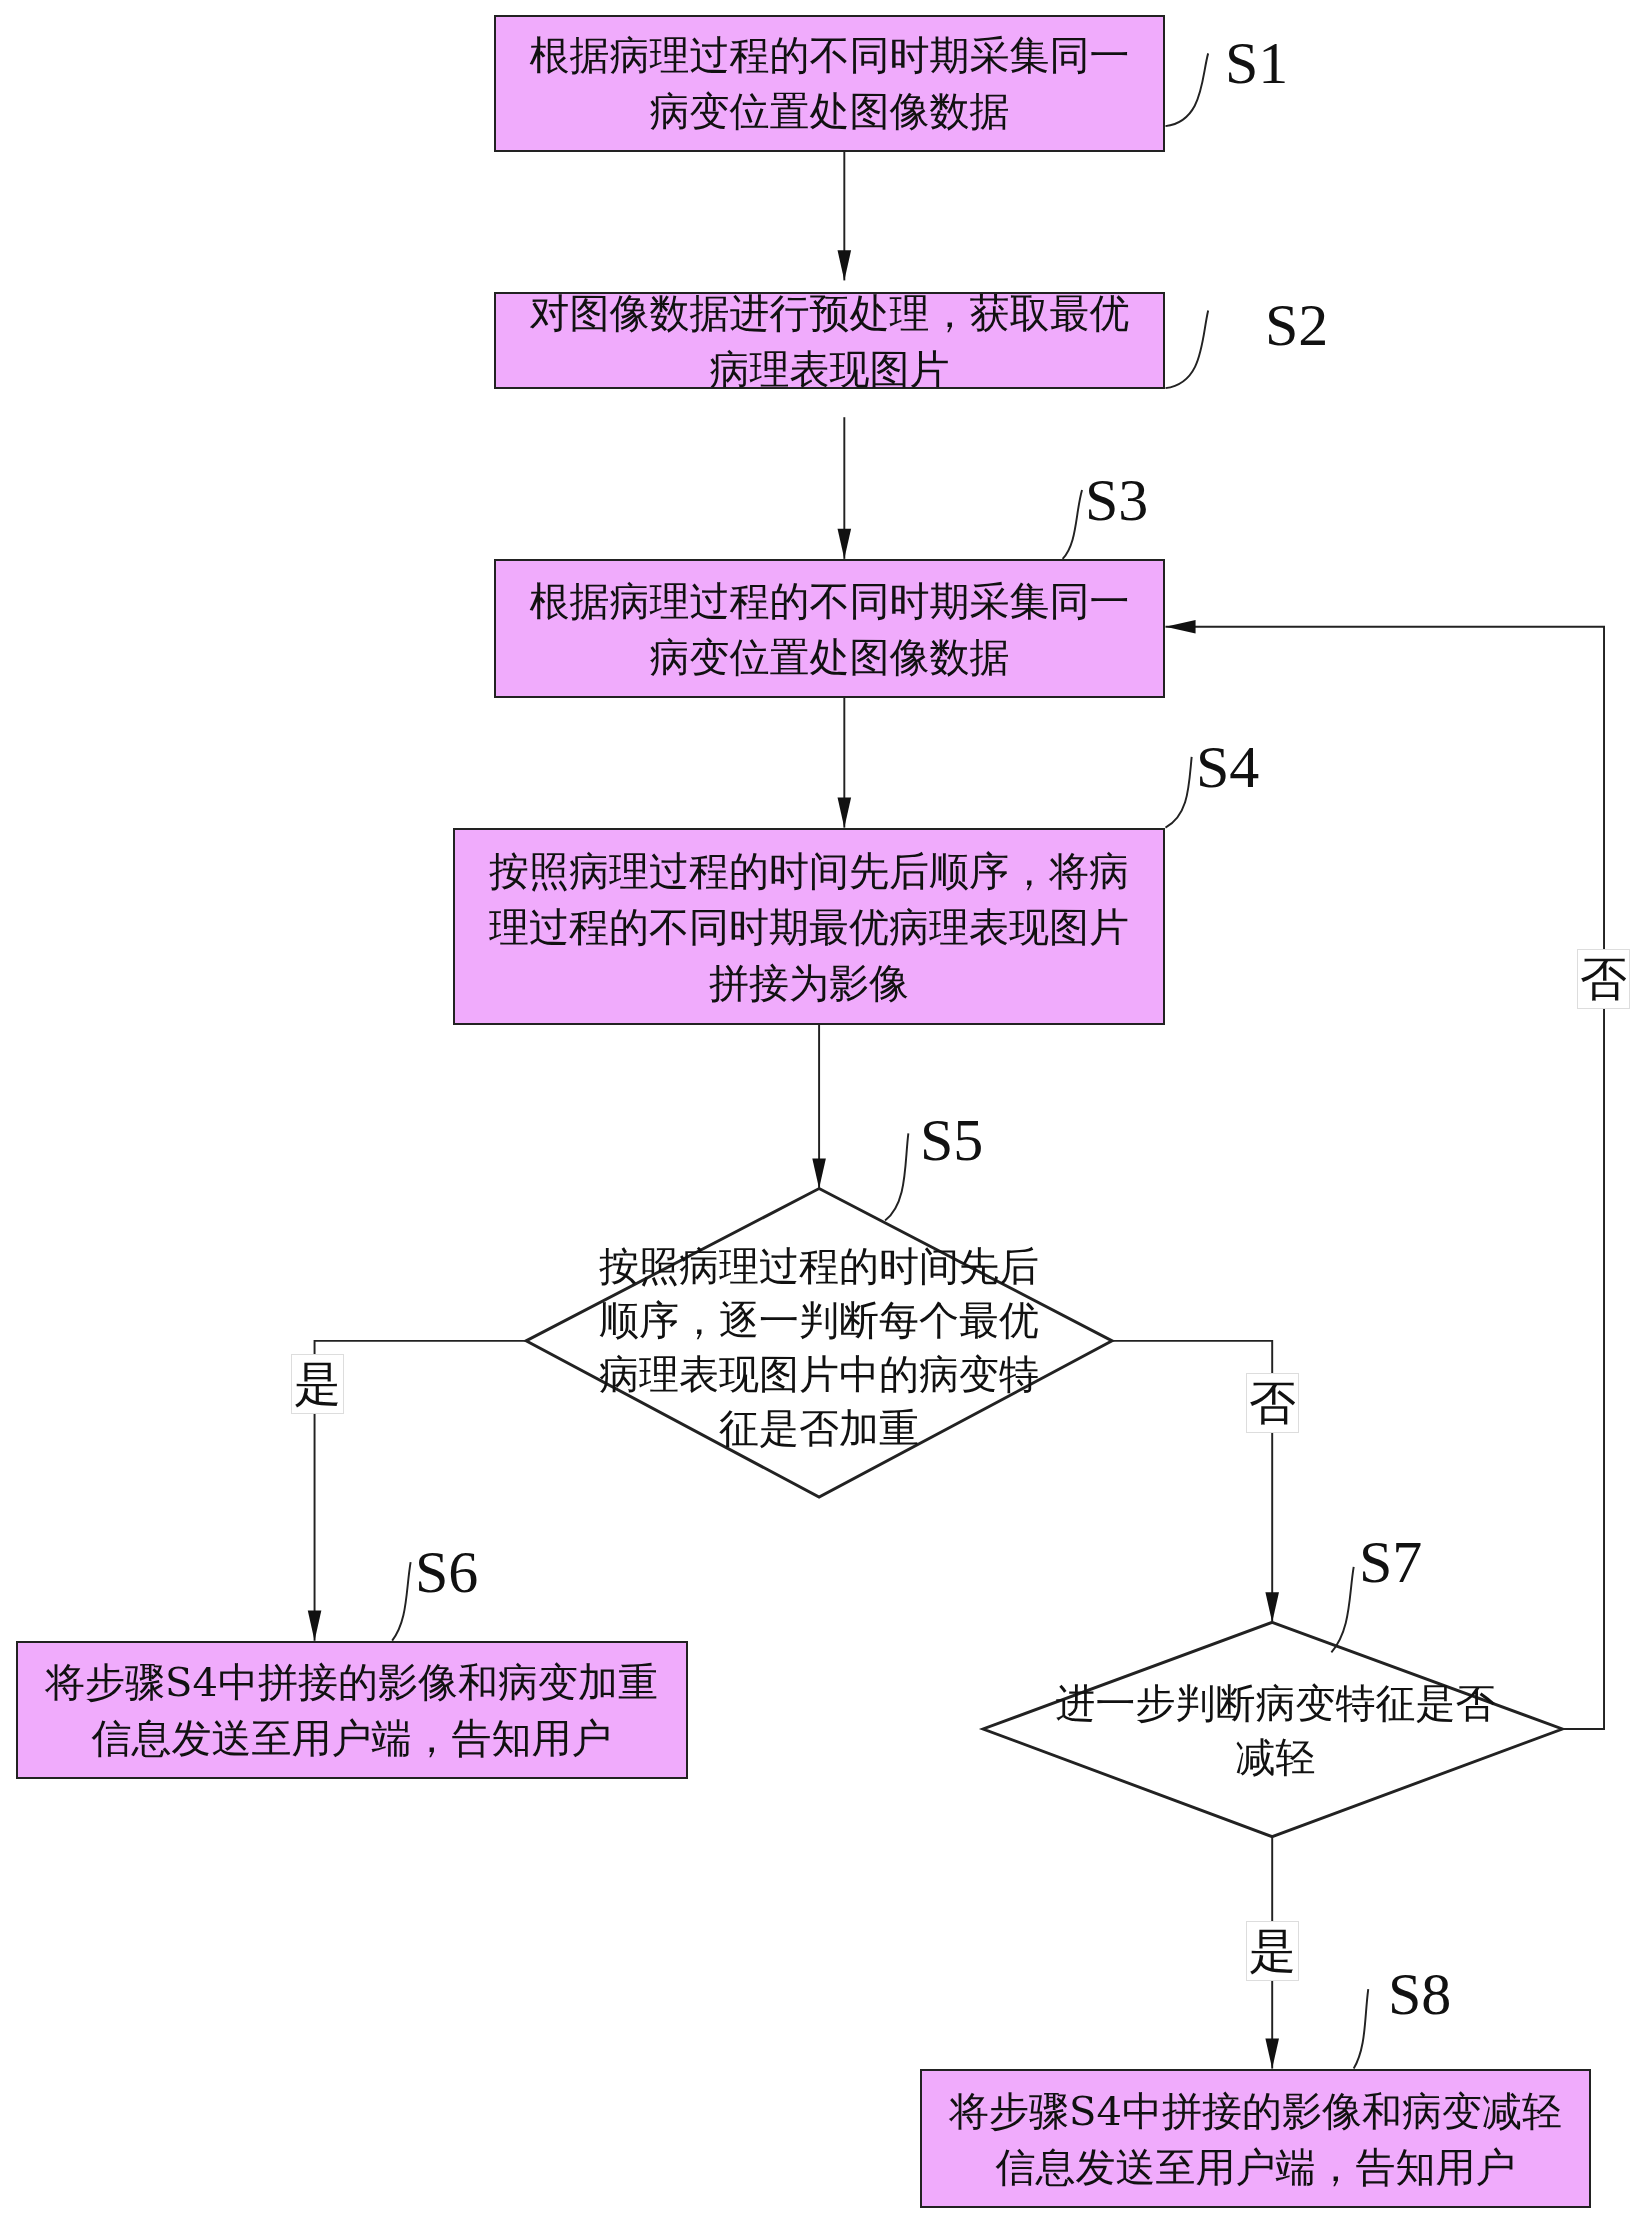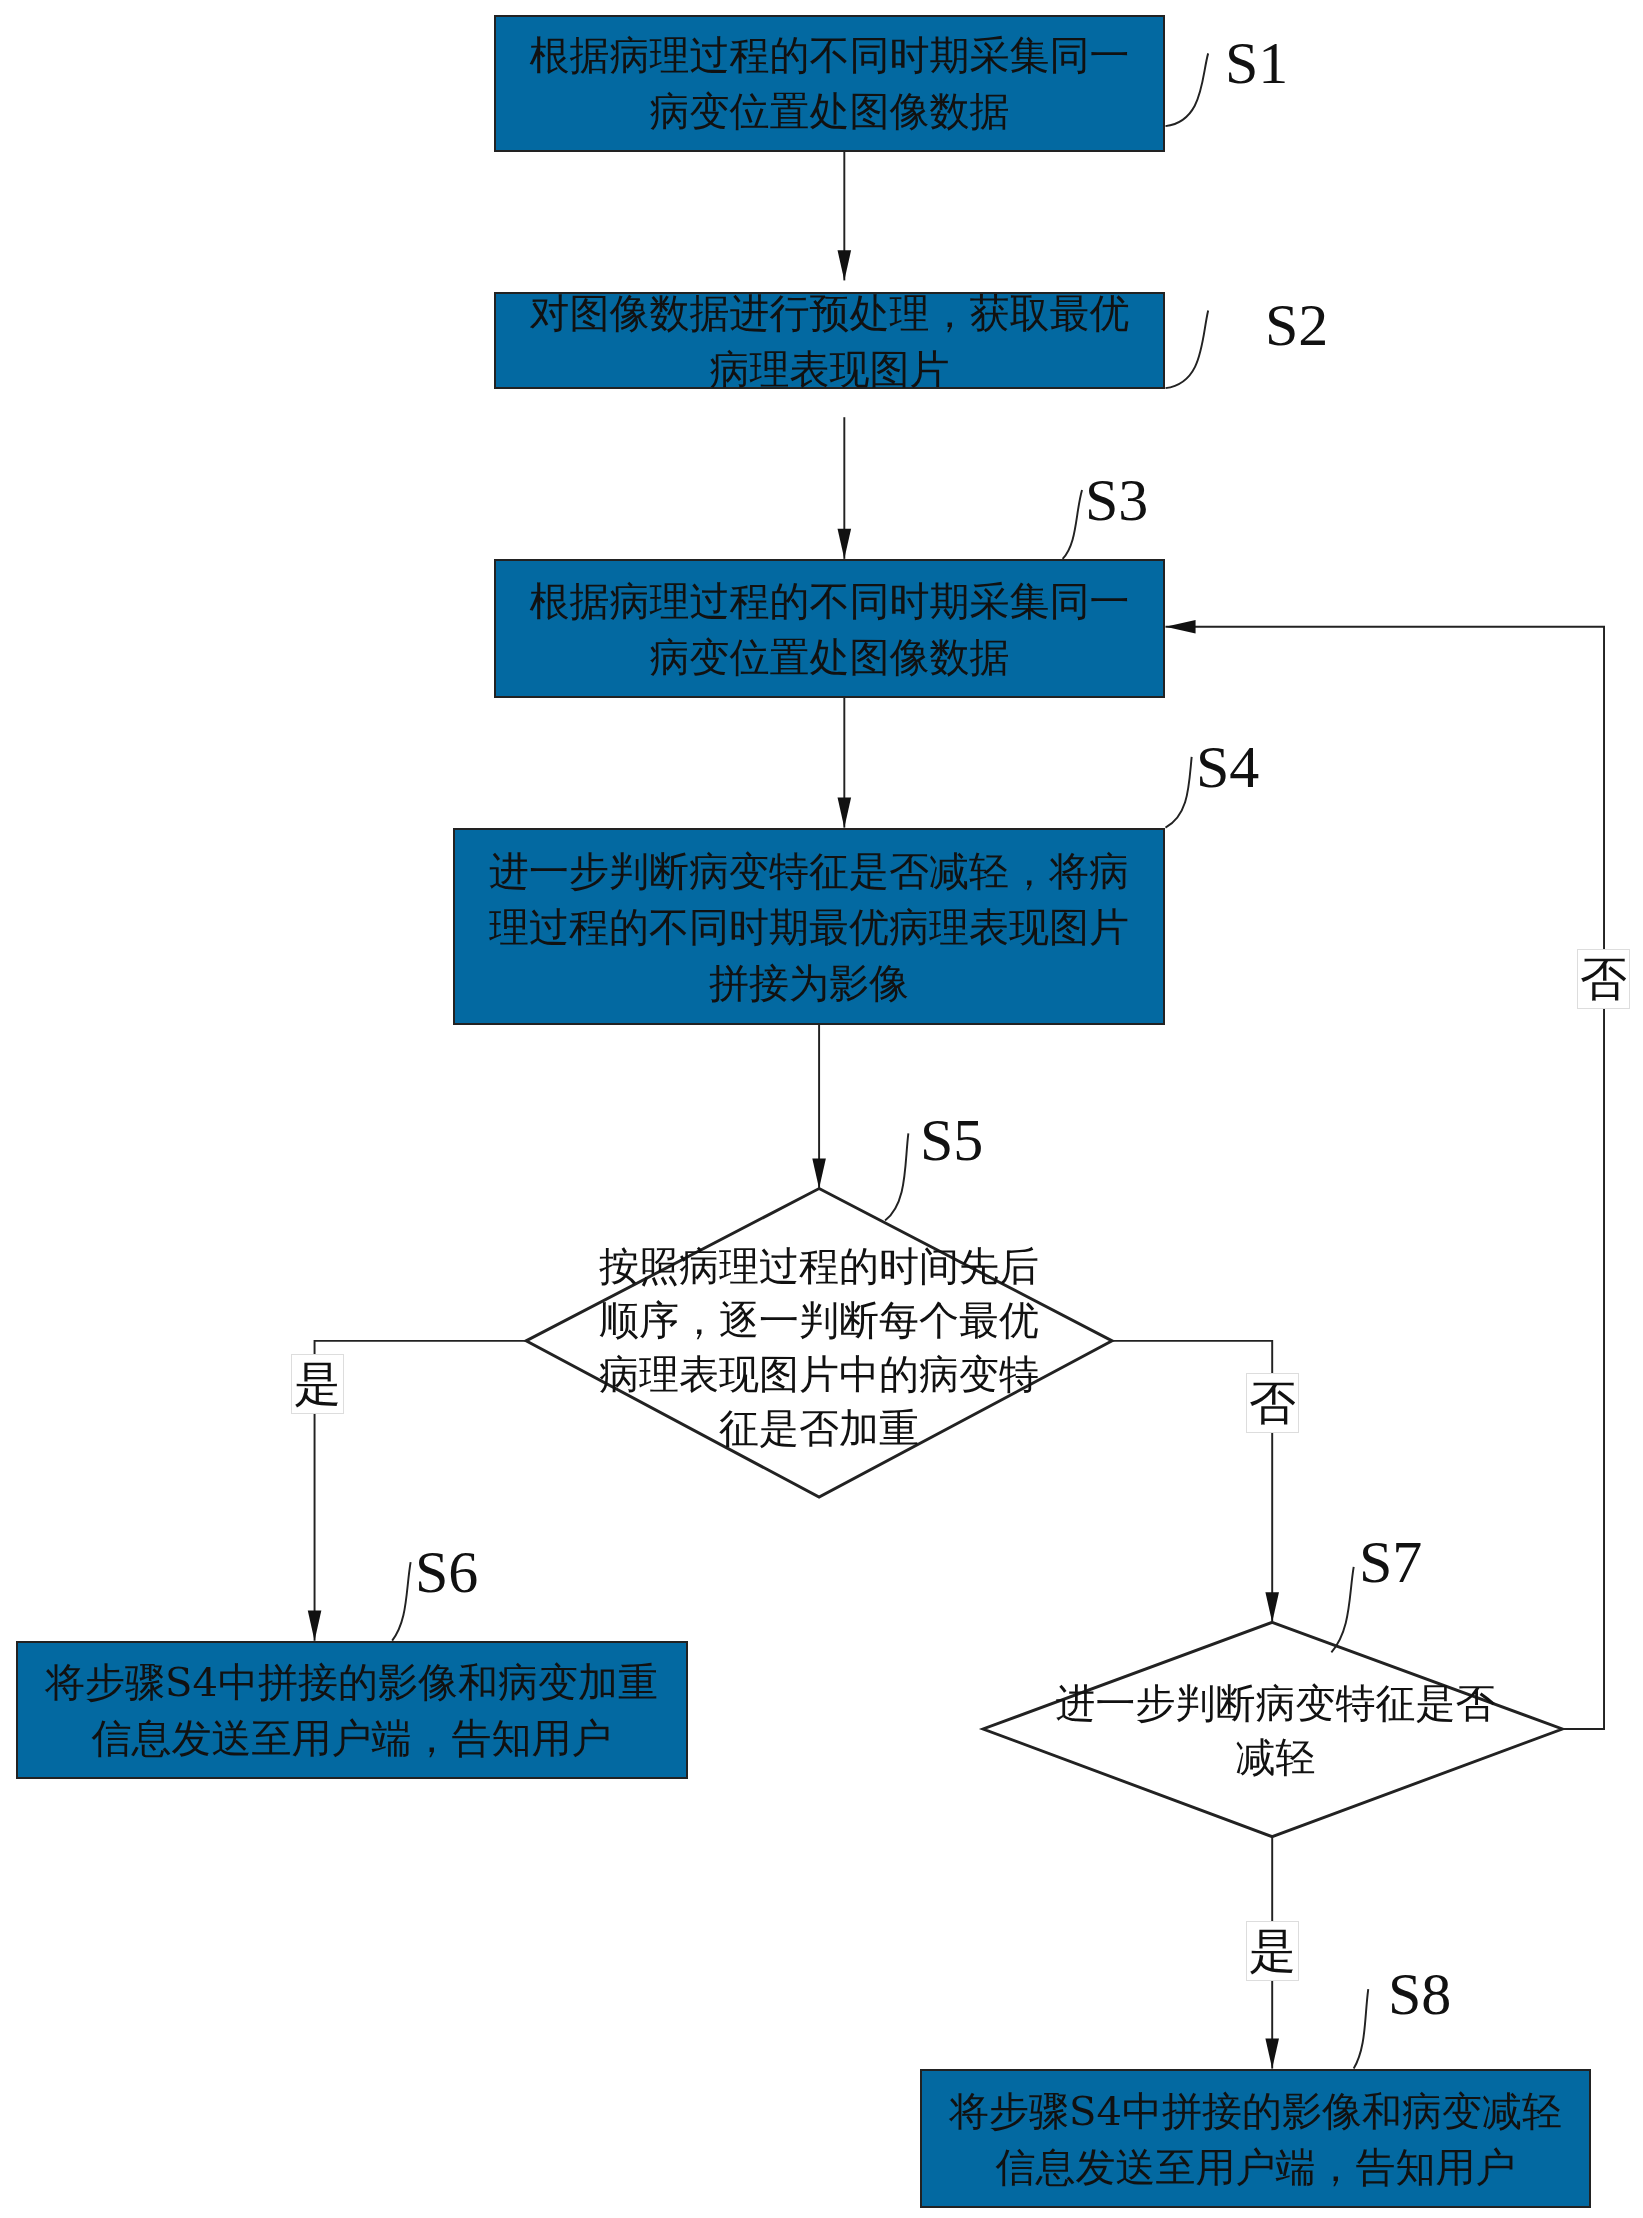--- a/index.html
+++ b/index.html
@@ -1,18 +1,18 @@
 <!DOCTYPE html>
 <html><head>
 <meta charset="utf-8">
 <style>
   html,body{margin:0;padding:0;background:#fff;}
   body{width:1644px;height:2218px;position:relative;overflow:hidden;font-family:"DejaVu Serif","Liberation Serif",serif;color:#111;}
   svg{position:absolute;left:0;top:0;}
-  .box{position:absolute;border:2.9px solid #222;box-sizing:border-box;background:#0369a1;display:flex;align-items:center;justify-content:center;text-align:center;font-size:40px;line-height:56px;padding:0 17.5px;}
+  .box{position:absolute;border:2.9px solid #222;box-sizing:border-box;background:#f0abfc;display:flex;align-items:center;justify-content:center;text-align:center;font-size:40px;line-height:56px;padding:0 17.5px;}
   .dtext{position:absolute;text-align:center;font-size:40px;line-height:54px;display:flex;align-items:center;justify-content:center;}
   .step{position:absolute;font-size:60px;font-family:"Liberation Serif","DejaVu Serif",serif;}
   .edge-label{position:absolute;font-size:47px;background:#fff;border:1px solid #ddd;padding:0 1.9px;line-height:58px;}
 </style>
 </head>
 <body>
 
 <svg width="1644" height="2218" viewBox="0 0 1694 2286">
   <defs>
     <marker id="arr" markerWidth="14" markerHeight="30" refX="7" refY="30" orient="auto" markerUnits="userSpaceOnUse">
@@ -63,21 +63,21 @@
 <div class="box" style="left:494px;top:14.6px;width:671px;height:137px;">
   <span>根据病理过程的不同时期采集同一病变位置处图像数据</span>
 </div>
 <div class="box" style="left:494px;top:292px;width:671px;height:97px;">
   <span>对图像数据进行预处理，获取最优病理表现图片</span>
 </div>
 <div class="box" style="left:494px;top:559px;width:671px;height:139px;">
   <span>根据病理过程的不同时期采集同一病变位置处图像数据</span>
 </div>
 <div class="box" style="left:453px;top:828px;width:712px;height:197px;">
-  <span>进一步判断病变特征是否减轻，将病理过程的不同时期最优病理表现图片拼接为影像</span>
+  <span>按照病理过程的时间先后顺序，将病理过程的不同时期最优病理表现图片拼接为影像</span>
 </div>
 <div class="box" style="left:15.5px;top:1641px;width:672px;height:138px;">
   <span>将步骤S4中拼接的影像和病变加重信息发送至用户端，告知用户</span>
 </div>
 <div class="box" style="left:920px;top:2069px;width:671px;height:139px;">
   <span>将步骤S4中拼接的影像和病变减轻信息发送至用户端，告知用户</span>
 </div>
 
 <div class="dtext" style="left:586px;top:1230px;width:466px;height:225px;align-items:flex-end;">
   <span>按照病理过程的时间先后顺序，逐一判断每个最优病理表现图片中的病变特征是否加重</span>

